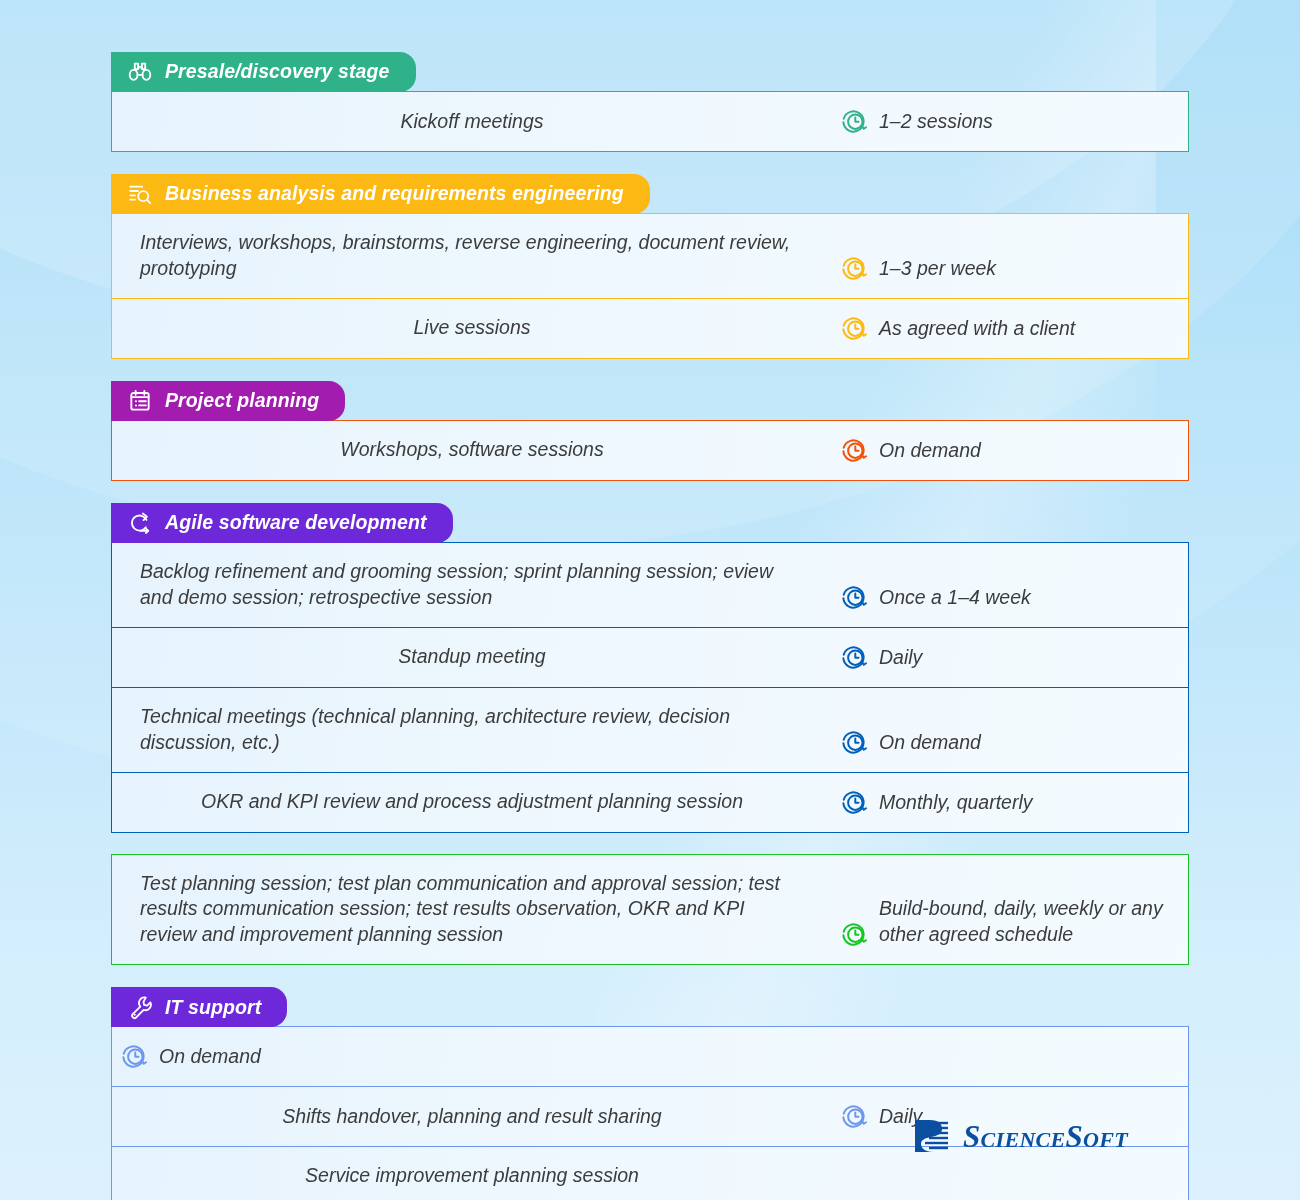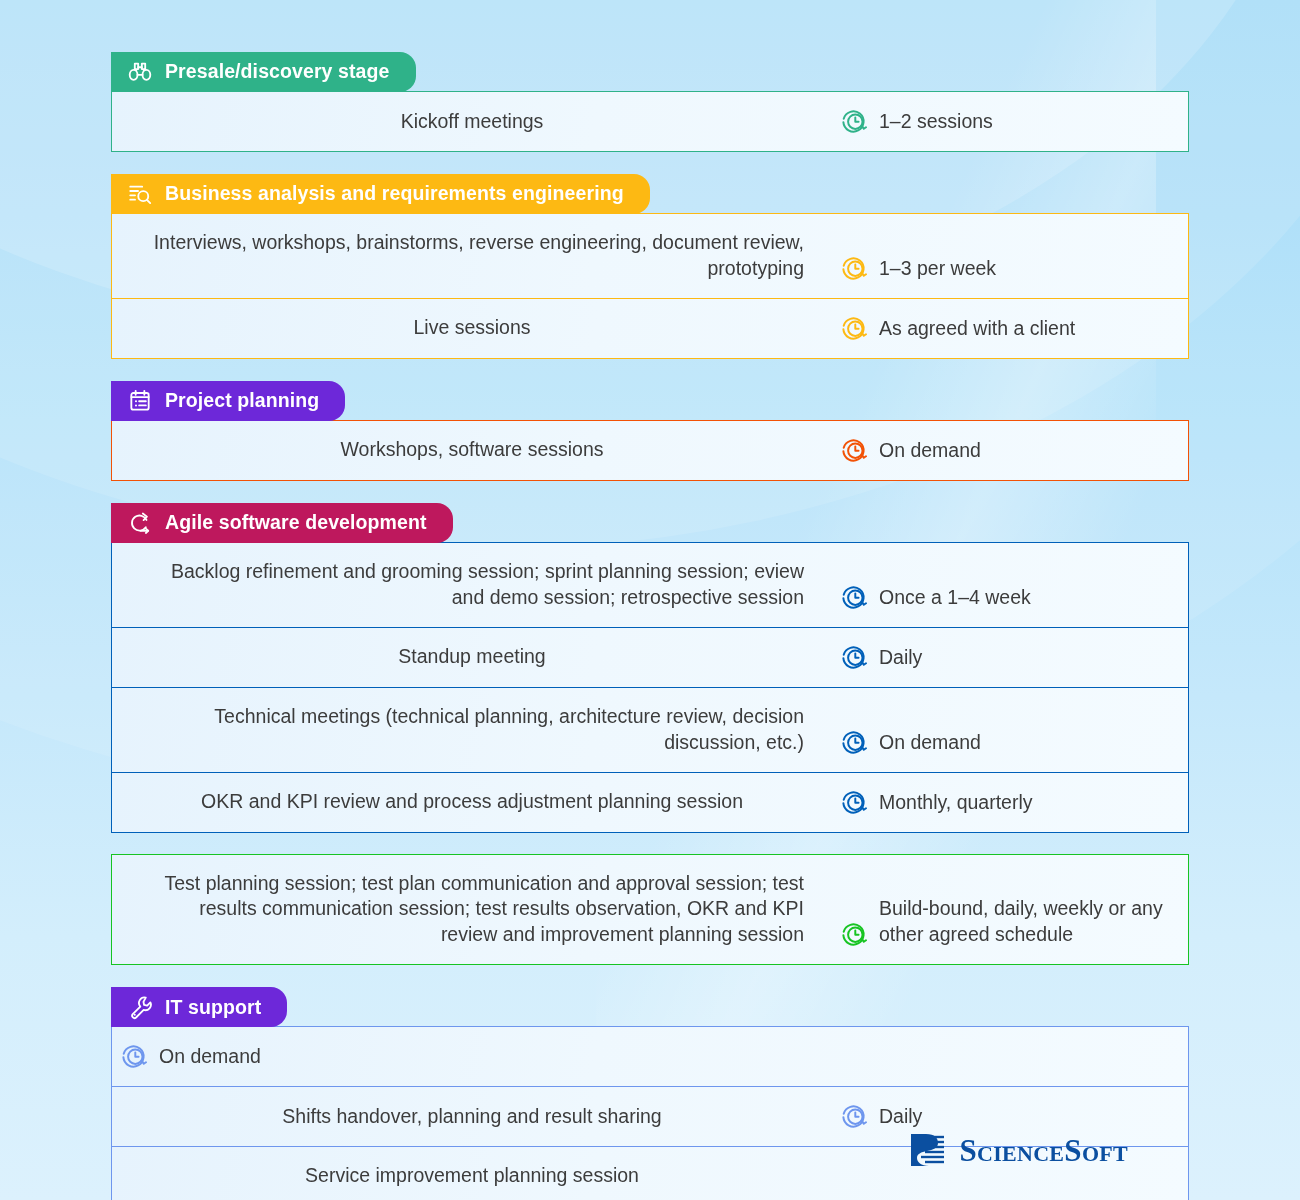--- a/index.html
+++ b/index.html
@@ -25,21 +25,21 @@
   }
   .arc1 { width: 1700px; height: 1150px; left: -390px; top: -810px; }
   .arc2 { width: 1900px; height: 1350px; left: -470px; top: -800px; background: rgba(255,255,255,0.12); }
   .arc3 { width: 2150px; height: 1600px; left: -580px; top: -790px; background: rgba(255,255,255,0.10); }
   .bg-sheen {
     position: absolute; top: 0; right: 0; width: 560px; height: 1200px;
     background: linear-gradient(115deg, rgba(255,255,255,0) 40%, rgba(255,255,255,0.28) 55%, rgba(255,255,255,0) 70%);
     pointer-events: none;
   }
 
-  .wrap { position: relative; width: 1156px; height: 1200px; }
+  .wrap { position: relative; width: 1156px; height: 1200px; font-style: italic; }
 
   .board {
     position: absolute;
     left: 111px;
     top: 52px;
     width: 1078px;
   }
 
   .section { margin-bottom: 22px; position: relative; }
   .section:last-of-type { margin-bottom: 0; }
@@ -77,21 +77,21 @@
     align-items: stretch;
     background: linear-gradient(100deg, #e6f3fd 0%, #eff8fe 45%, #f4fbff 100%);
   }
   .row + .row { border-top: 1.6px solid #cccccc; }
 
   .row-name {
     flex: 0 0 720px;
     display: flex;
     align-items: center;
     justify-content: center;
-    text-align: right;
+    text-align: left;
     padding: 16px 28px;
     font-size: 19.5px;
     line-height: 1.33;
     color: #3c3c3c;
   }
   .row-freq {
     flex: 1 1 auto;
     display: flex;
     align-items: flex-end;
     gap: 12px;
@@ -105,39 +105,39 @@
   .row-freq .ftext { display: block; }
 
   
   .c-green   .sec-header { background: #2fb289; }
   .c-green   .rows       { border-color: #2fb289; }
 
   .c-amber   .sec-header { background: #fdb913; }
   .c-amber   .rows       { border-color: #fdb913; }
   .c-amber   .row + .row { border-top-color: #fdb913; }
 
-  .c-orange  .sec-header { background: #6d28d9; }
+  .c-orange  .sec-header { background: #a21caf; }
   .c-orange  .rows       { border-color: #f25206; }
 
-  .c-blue    .sec-header { background: #be185d; }
+  .c-blue    .sec-header { background: #6d28d9; }
   .c-blue    .rows       { border-color: #0060b9; }
   .c-blue    .row + .row { border-top-color: #0060b9; }
 
   .c-lime    .sec-header { background: #17c422; }
   .c-lime    .rows       { border-color: #17c422; }
 
   .c-peri    .sec-header { background: #6d28d9; }
   .c-peri    .rows       { border-color: #6e96ee; }
   .c-peri    .row + .row { border-top-color: #6e96ee; }
 
   
   .logo {
     position: absolute;
     right: 28px;
-    bottom: 28px;
+    bottom: 42px;
     display: flex;
     align-items: center;
     gap: 10px;
   }
   .logo-mark { width: 44px; height: 44px; }
   .logo-text {
     font-family: "Liberation Serif", serif;
     color: #0b4fa0;
     font-size: 31px;
     font-weight: 700;

